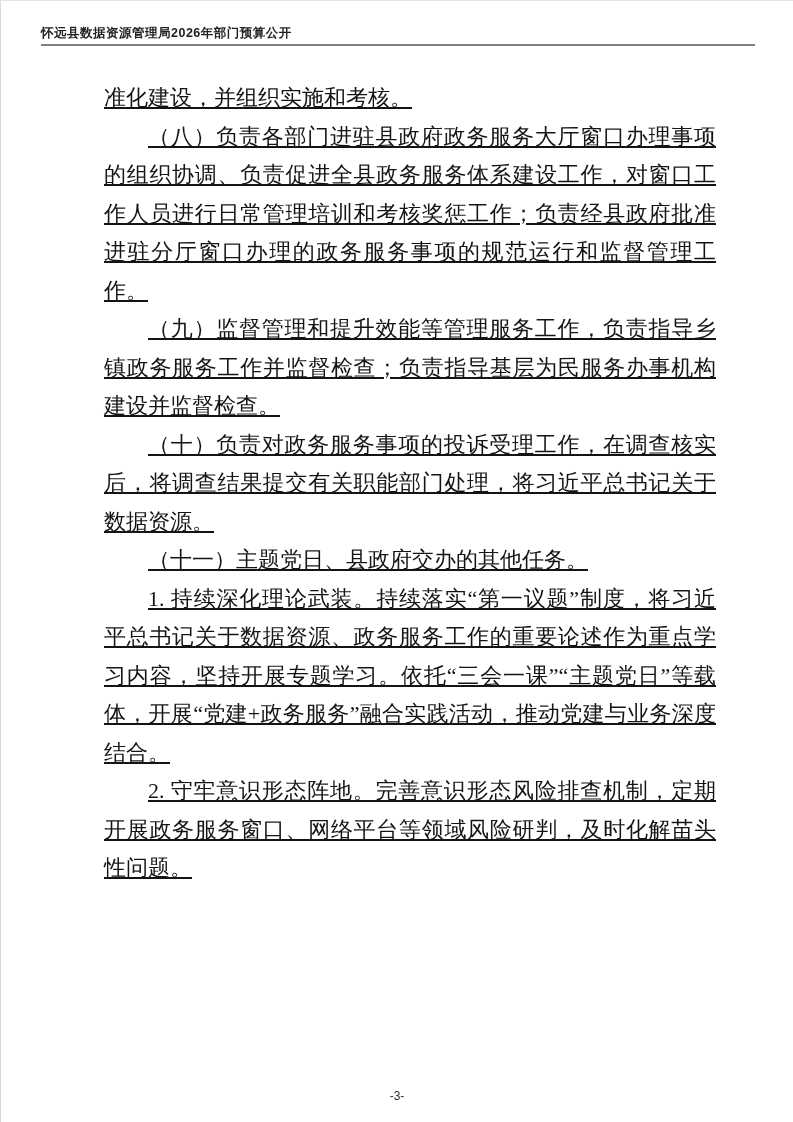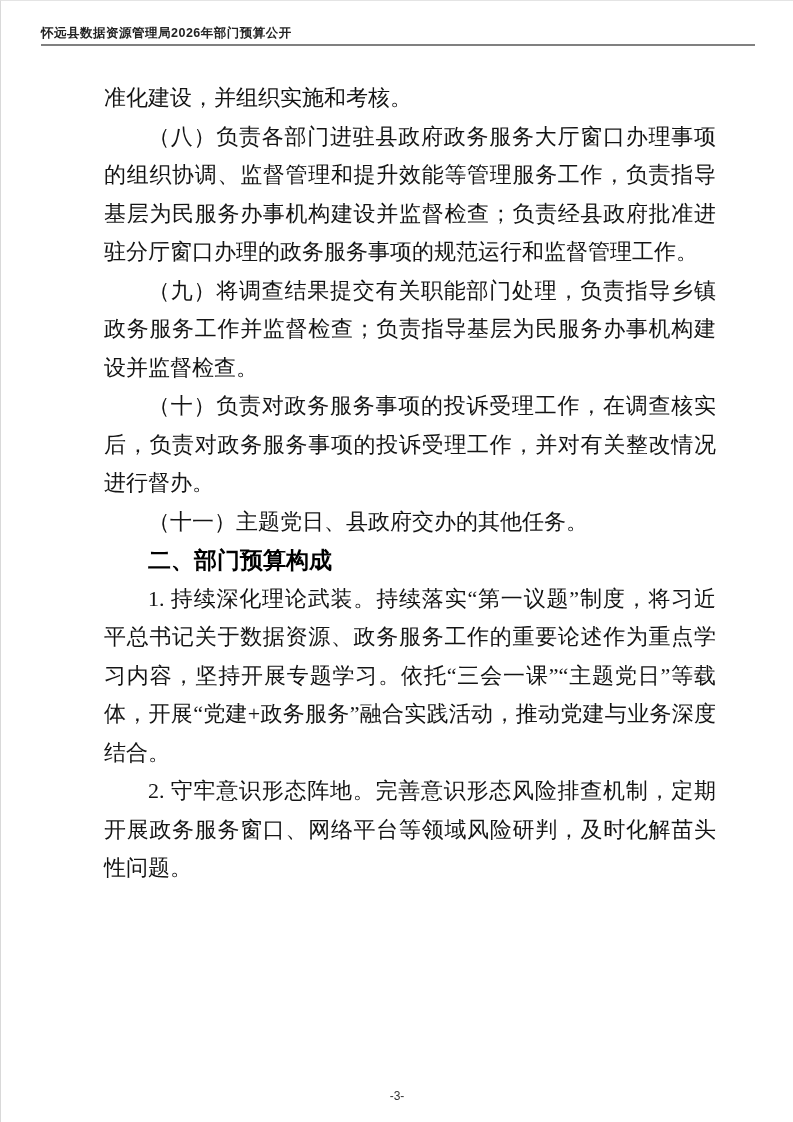--- a/index.html
+++ b/index.html
@@ -37,20 +37,21 @@
     margin-top: 3px;
     width: 714px;
     height: 2px;
     background: #808080;
   }
   .doc-body {
     position: absolute;
     top: 78px;
     left: 103px;
     width: 612px;
+    text-decoration: underline;
   }
   .doc-body p {
     margin: 0;
     font-size: 22px;
     line-height: 38.5px;
     text-align: justify;
     text-justify: inter-character;
     word-break: normal;
     color: #141414;
   }
@@ -83,25 +84,24 @@
 
 <div class="page">
 
   <div class="page-header">
     <div class="header-title">怀远县数据资源管理局2026年部门预算公开</div>
     <div class="header-rule"></div>
   </div>
 
   <div class="doc-body">
     <p class="cont">准化建设，并组织实施和考核。</p>
-    <p class="indent">（八）负责各部门进驻县政府政务服务大厅窗口办理事项的组织协调、监督管理和提升效能等管理服务工作，负责指导基层为民服务办事机构建设并监督检查；负责经县政府批准进驻分厅窗口办理的政务服务事项的规范运行和监督管理工作。</p>
-    <p class="indent">（九）将调查结果提交有关职能部门处理，负责指导乡镇政务服务工作并监督检查；负责指导基层为民服务办事机构建设并监督检查。</p>
-    <p class="indent">（十）负责对政务服务事项的投诉受理工作，在调查核实后，负责对政务服务事项的投诉受理工作，并对有关整改情况进行督办。</p>
+    <p class="indent">（八）负责各部门进驻县政府政务服务大厅窗口办理事项的组织协调、负责促进全县政务服务体系建设工作，对窗口工作人员进行日常管理培训和考核奖惩工作；负责经县政府批准进驻分厅窗口办理的政务服务事项的规范运行和监督管理工作。</p>
+    <p class="indent">（九）监督管理和提升效能等管理服务工作，负责指导乡镇政务服务工作并监督检查；负责指导基层为民服务办事机构建设并监督检查。</p>
+    <p class="indent">（十）负责对政务服务事项的投诉受理工作，在调查核实后，将调查结果提交有关职能部门处理，将习近平总书记关于数据资源。</p>
     <p class="indent">（十一）主题党日、县政府交办的其他任务。</p>
-    <p class="heading">二、部门预算构成</p>
     <p class="indent">1. 持续深化理论武装。持续落实“第一议题”制度，将习近平总书记关于数据资源、政务服务工作的重要论述作为重点学习内容，坚持开展专题学习。依托“三会一课”“主题党日”等载体，开展“党建+政务服务”融合实践活动，推动党建与业务深度结合。</p>
     <p class="indent">2. 守牢意识形态阵地。完善意识形态风险排查机制，定期开展政务服务窗口、网络平台等领域风险研判，及时化解苗头性问题。</p>
   </div>
 
   <div class="page-footer">
     <span class="page-number">-3-</span>
   </div>
 
 </div>
 

